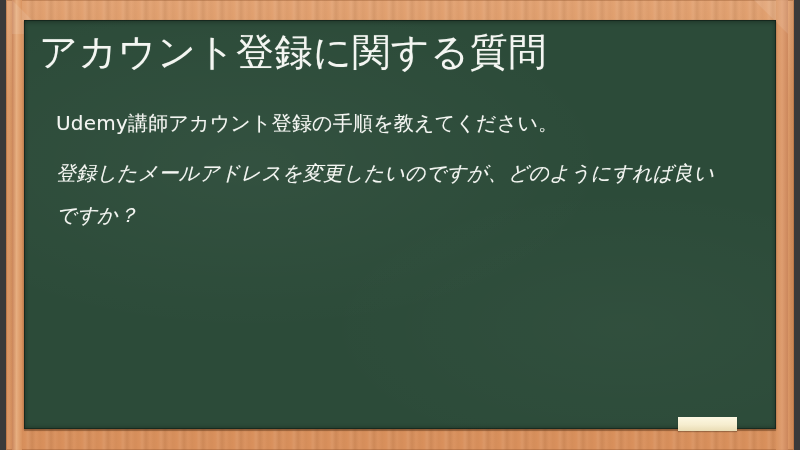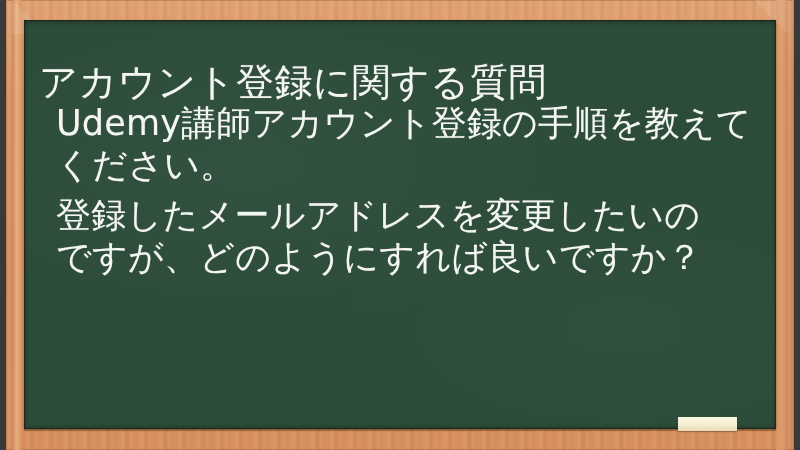--- a/index.html
+++ b/index.html
@@ -91,38 +91,37 @@
   .chalk-title {
     position: absolute;
     left: 15px;
     top: 9px;
     color: #f4f6f2;
     font-size: 38px;
     line-height: 46px;
     letter-spacing: 0.5px;
     white-space: nowrap;
     text-shadow: 0 0 1px rgba(255,255,255,0.35);
-    margin-top: 30px;
   }
   .list {
     position: absolute;
     left: 32px;
     top: 82px;
     width: 706px;
   }
   .list-item {
     color: #f4f6f2;
-    font-size: 35px;
+    font-size: 20px;
     line-height: 42px;
     letter-spacing: 0.2px;
     margin-bottom: 8px;
     text-shadow: 0 0 1px rgba(255,255,255,0.30);
   }
   .list-item.wrap1 { width: 700px; }
-  .list-item.wrap3 { width: 672px; }
+  .list-item.wrap3 { width: 672px; font-style: italic; }
 
   
   .chalk-stick {
     position: absolute;
     left: 678px;
     top: 417px;
     width: 59px;
     height: 14px;
     background: linear-gradient(180deg, #fdf8e3 0%, #f6edcf 55%, #e9dcb4 100%);
     box-shadow: 0 1px 1px rgba(0,0,0,0.25);

